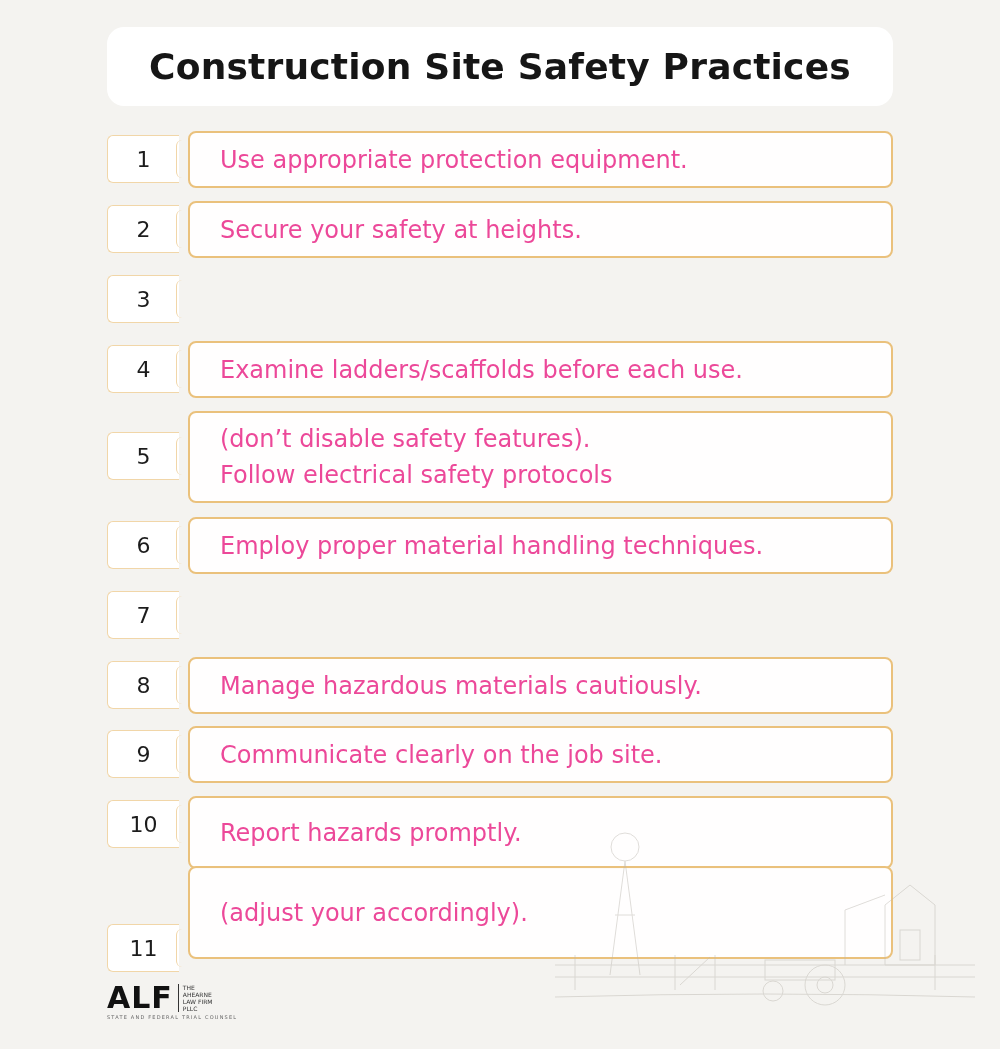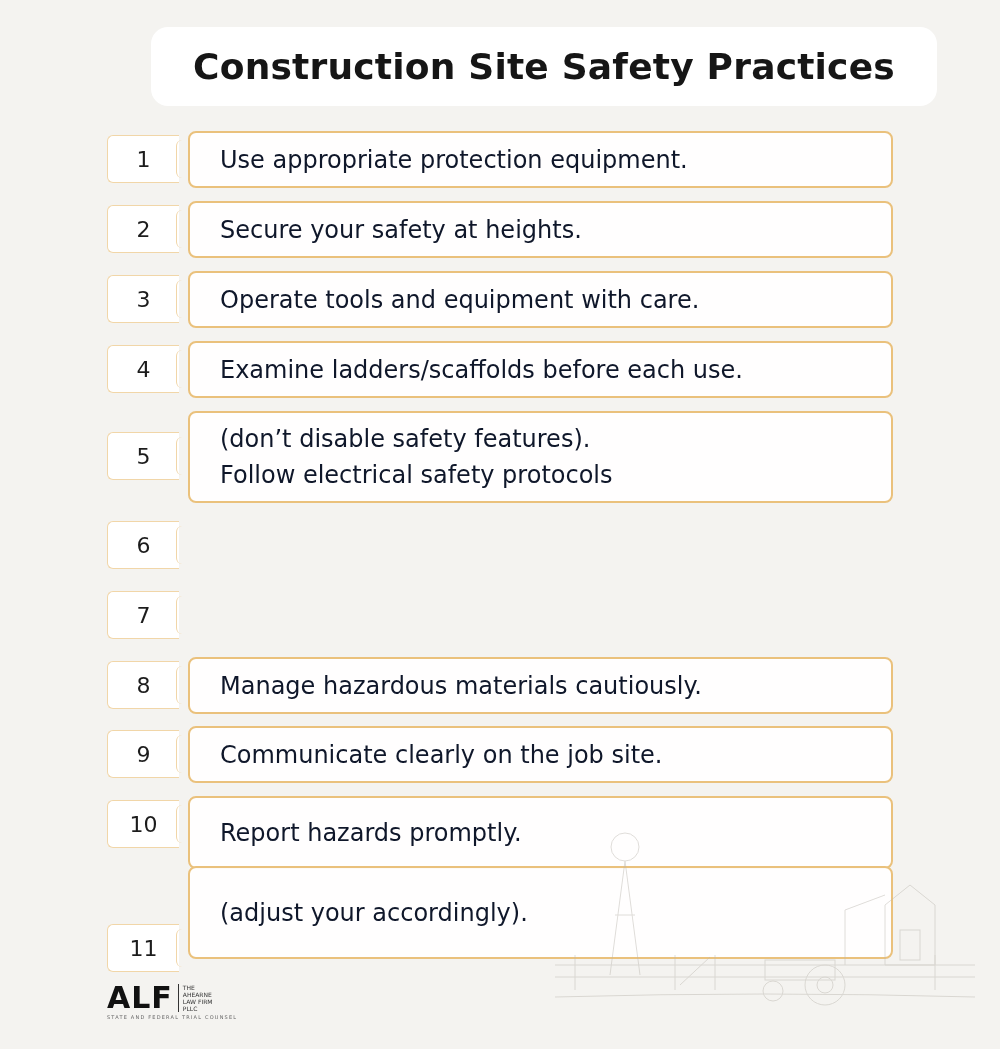--- a/index.html
+++ b/index.html
@@ -8,21 +8,21 @@
     background: #f4f3f0;
     position: relative;
     overflow: hidden;
     font-family: "DejaVu Sans", sans-serif;
     color: #1c1c1c;
   }
   .title-card {
     position: absolute; left: 107px; top: 27px;
     width: 786px; height: 79px;
     background: #ffffff; border-radius: 17px;
-    display: flex; align-items: center; justify-content: center; margin-left: 44px;
+    display: flex; align-items: center; justify-content: center;
   }
   .title-card h1 {
     margin: 0; font-size: 36px; font-weight: bold; letter-spacing: 0.2px;
     color: #161616;
   }
   .row { position: absolute; left: 107px; width: 786px; }
   .num {
     position: absolute; left: 0; width: 72px; height: 48px;
     background: #ffffff;
     border: 1px solid #f1d6a8; border-right: none;
@@ -34,21 +34,21 @@
     content: ""; position: absolute; right: -4px; top: 4px; bottom: 4px;
     width: 6px; border-left: 1px solid #f1d6a8;
     border-radius: 6px 0 0 6px;
   }
   .box {
     position: absolute; left: 81px; right: 0; top: 0; bottom: 0;
     background: rgba(255,255,255,0.92);
     border: 2px solid #eac17c; border-radius: 8px;
     display: flex; align-items: center;
     padding-left: 30px; box-sizing: border-box;
-    font-size: 24px; line-height: 36px; color: #0f172a;
+    font-size: 24px; line-height: 36px; color: #ec4899;
   }
   .box span { display: block; }
   .logo {
     position: absolute; left: 107px; top: 983px;
     display: flex; align-items: center;
   }
   .logo-mark { font-size: 30px; font-weight: bold; letter-spacing: 1px; color: #111; line-height: 30px; }
   .logo-sep { width: 1px; height: 28px; background: #333; margin: 0 4px 0 5px; }
   .logo-name { font-size: 6px; line-height: 7px; color: #333; }
   .logo-tag {
@@ -72,41 +72,41 @@
       </div>
   </div>
   <div class="row" style="top:201px;height:57px;">
     <div class="num" style="top:4px;">2</div>
     <div class="box">
         <span>Secure your safety at heights.</span>
       </div>
   </div>
   <div class="row" style="top:271px;height:57px;">
     <div class="num" style="top:4px;">3</div>
-    <div class="box">
-        <span>Operate tools and equipment with care.</span>
-      </div>
   </div>
   <div class="row" style="top:341px;height:57px;">
     <div class="num" style="top:4px;">4</div>
     <div class="box">
         <span>Examine ladders/scaffolds before each use.</span>
       </div>
   </div>
   <div class="row" style="top:411px;height:92px;">
     <div class="num" style="top:21px;">5</div>
     <div class="box">
       <div>
         <span>(don’t disable safety features).</span>
         <span>Follow electrical safety protocols</span>
       </div>
     </div>
   </div>
   <div class="row" style="top:517px;height:57px;">
     <div class="num" style="top:4px;">6</div>
+    <div class="box">
+        <span>Employ proper material handling techniques.</span>
+      </div>
   </div>
   <div class="row" style="top:587px;height:57px;">
     <div class="num" style="top:4px;">7</div>
   </div>
   <div class="row" style="top:657px;height:57px;">
     <div class="num" style="top:4px;">8</div>
     <div class="box">
         <span>Manage hazardous materials cautiously.</span>
       </div>
   </div>

